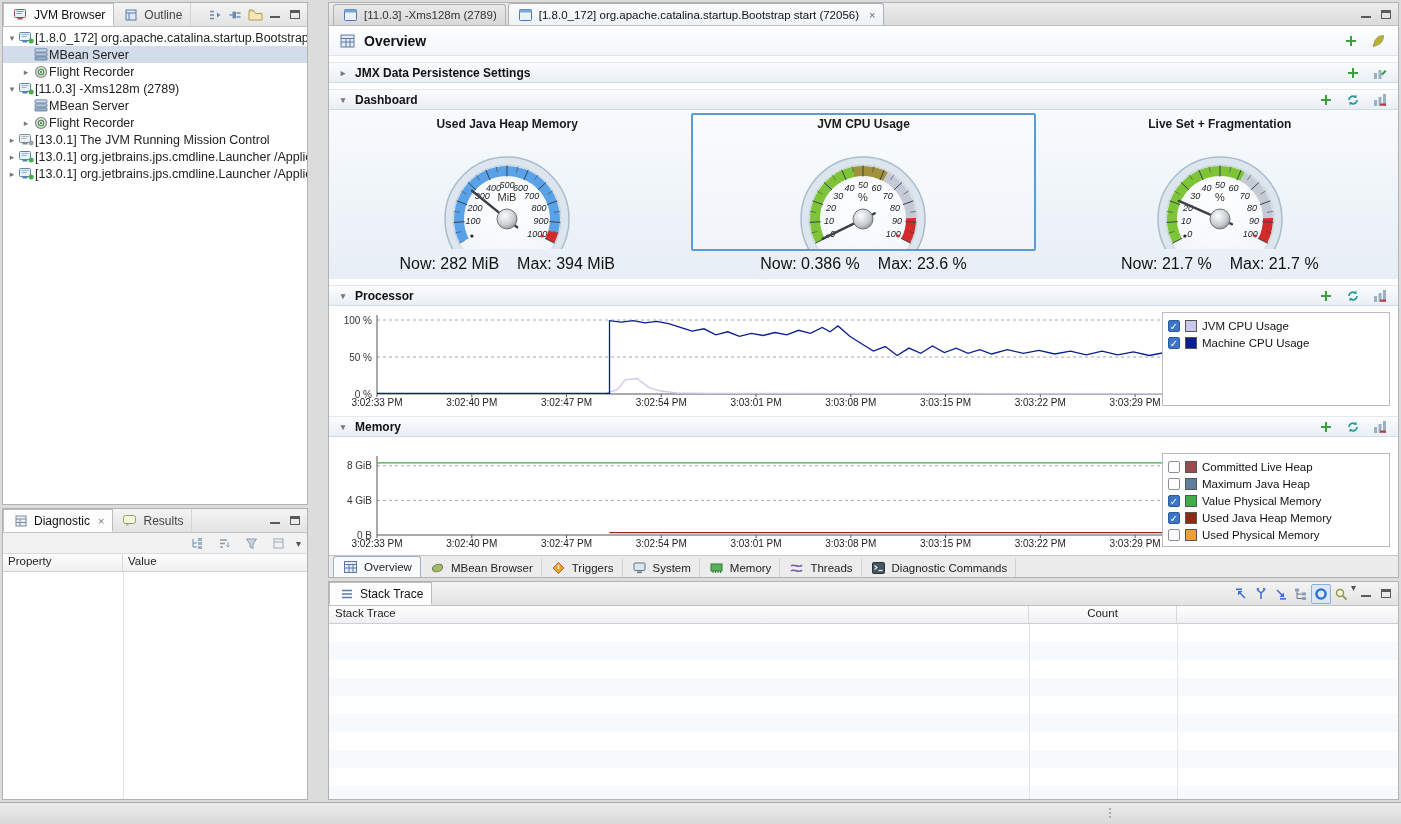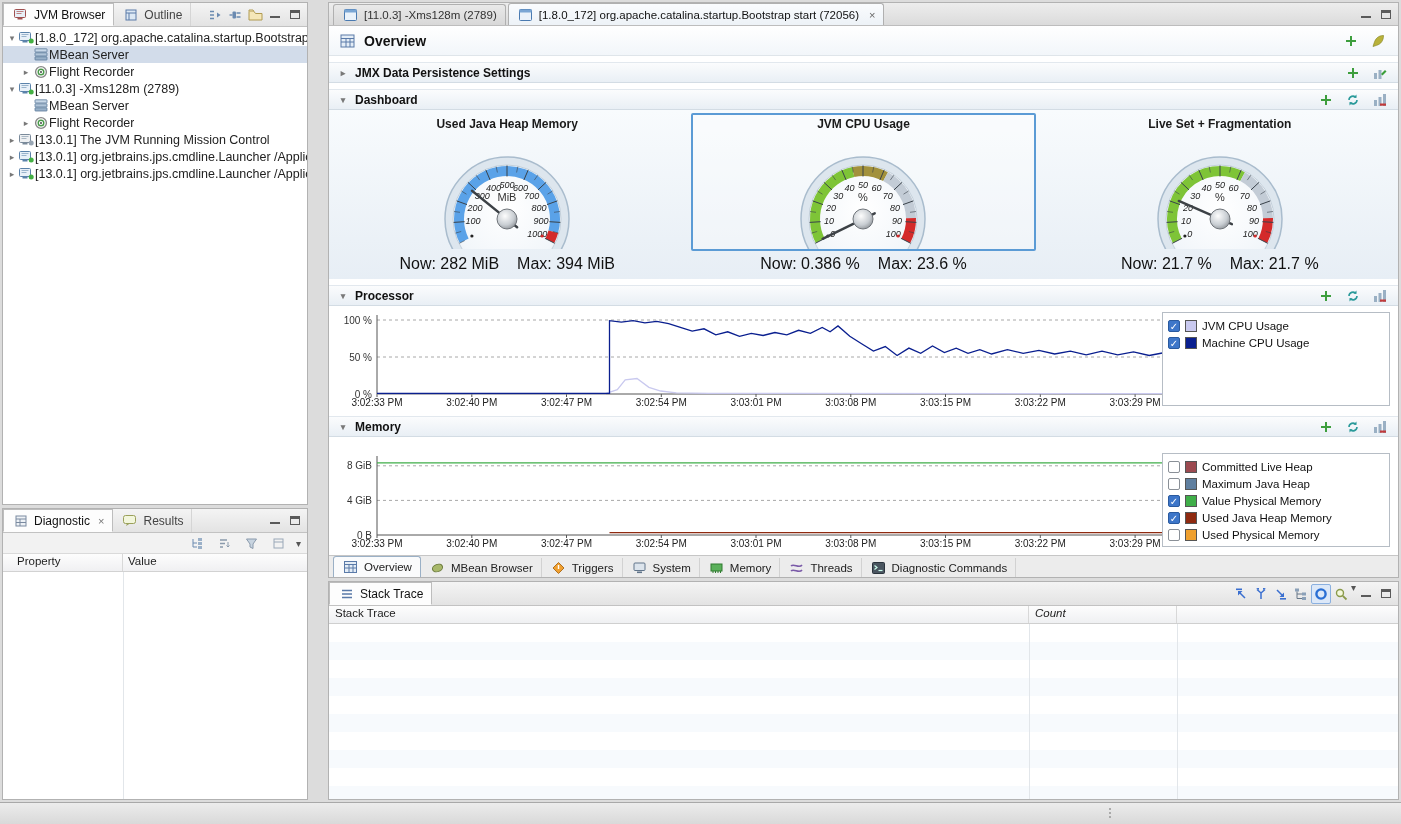--- a/index.html
+++ b/index.html
@@ -47,21 +47,21 @@
   .trow { display:flex; align-items:center; height:17px; white-space:nowrap; font-size:12.5px; }
   .trow.sel { background:#d2dcea; }
   .twisty { flex:0 0 12px; width:12px; text-align:center; color:#787878; font-size:9px; }
   .ticon { flex:0 0 17px; width:17px; display:inline-flex; justify-content:center; }
   .tlabel { overflow:hidden; }
 
   
   .ptoolbar { height:21px; flex:0 0 21px; display:flex; justify-content:flex-end; align-items:center; gap:7px; padding:0 6px;
               background:#f2f2f2; border-bottom:1px solid #dadada; }
   .prop-header { height:18px; flex:0 0 18px; display:flex; font-size:11.5px; color:#222; background:linear-gradient(#fdfdfd,#f0f0f2); border-bottom:1px solid #d2d2d2; }
-  .pc1 { width:120px; flex:0 0 120px; padding:1px 14px; border-right:1px solid #d8d8d8; }
+  .pc1 { width:120px; flex:0 0 120px; padding:1px 5px; border-right:1px solid #d8d8d8; }
   .pc2 { flex:1; padding:1px 5px; }
   .prop-body { flex:1; position:relative; background:#fff; }
   .vline { position:absolute; top:0; bottom:0; width:1px; background:#e2e6ea; }
 
   
   .editor-wrap { height:576px; flex:0 0 576px; display:flex; flex-direction:column; border:1px solid #b2b2b2; background:#fff; min-width:0; }
   .editor-tabbar { height:23px; flex:0 0 23px; display:flex; align-items:flex-end; background:linear-gradient(#ededed,#dbdbdb);
                    border-bottom:1px solid #bdbdbd; padding:1px 2px 0 2px; }
   .etab { display:flex; align-items:center; gap:5px; padding:0 8px; height:21px; font-size:11.5px; color:#333;
           background:linear-gradient(#e9e9e9,#d8d8d8); border:1px solid #b0b0b0; border-bottom:none; border-radius:3px 3px 0 0; margin-left:2px; }
@@ -99,21 +99,21 @@
 
   
   .page-tabs { height:22px; flex:0 0 22px; display:flex; align-items:flex-end; background:#ececec; border-top:1px solid #c6c6c6; padding-left:4px; }
   .ptab { display:flex; align-items:center; gap:5px; padding:0 8px; height:19px; font-size:11.5px; color:#222; border-right:1px solid #d2d2d2; }
   .ptab.active { background:#fafbfc; border:1px solid #9ab0c6; border-bottom:none; border-radius:3px 3px 0 0; height:21px; }
 
   
   .stacktrace { flex:1; min-height:0; border:1px solid #b2b2b2; background:#fff; display:flex; flex-direction:column; }
   .st-header { height:18px; flex:0 0 18px; display:flex; font-size:11.5px; color:#222; background:linear-gradient(#fdfdfd,#eff0f2); border-bottom:1px solid #cfcfcf; }
   .st-c1 { width:700px; flex:0 0 700px; padding:1px 6px; border-right:1px solid #d8d8d8; }
-  .st-c2 { width:148px; flex:0 0 148px; padding:1px 6px; text-align:left; border-right:1px solid #d8d8d8;font-style:italic; }
+  .st-c2 { width:148px; flex:0 0 148px; padding:1px 6px; text-align:center; border-right:1px solid #d8d8d8; }
   .st-body { flex:1; position:relative; background:repeating-linear-gradient(180deg,#ffffff 0px,#ffffff 18px,#f7fafd 18px,#f7fafd 36px); }
 
   
   .statusbar { height:22px; flex:0 0 22px; background:linear-gradient(#ececec,#d9d9d9); border-top:1px solid #a8a8a8; position:relative; }
   .grip { position:absolute; left:1108px; top:4px; display:flex; flex-direction:column; align-items:center; }
   .grip i { width:2px; height:2px; background:#979797; border-radius:50%; margin:1px; display:block; }
 </style>
 </head>
 <body>
 

